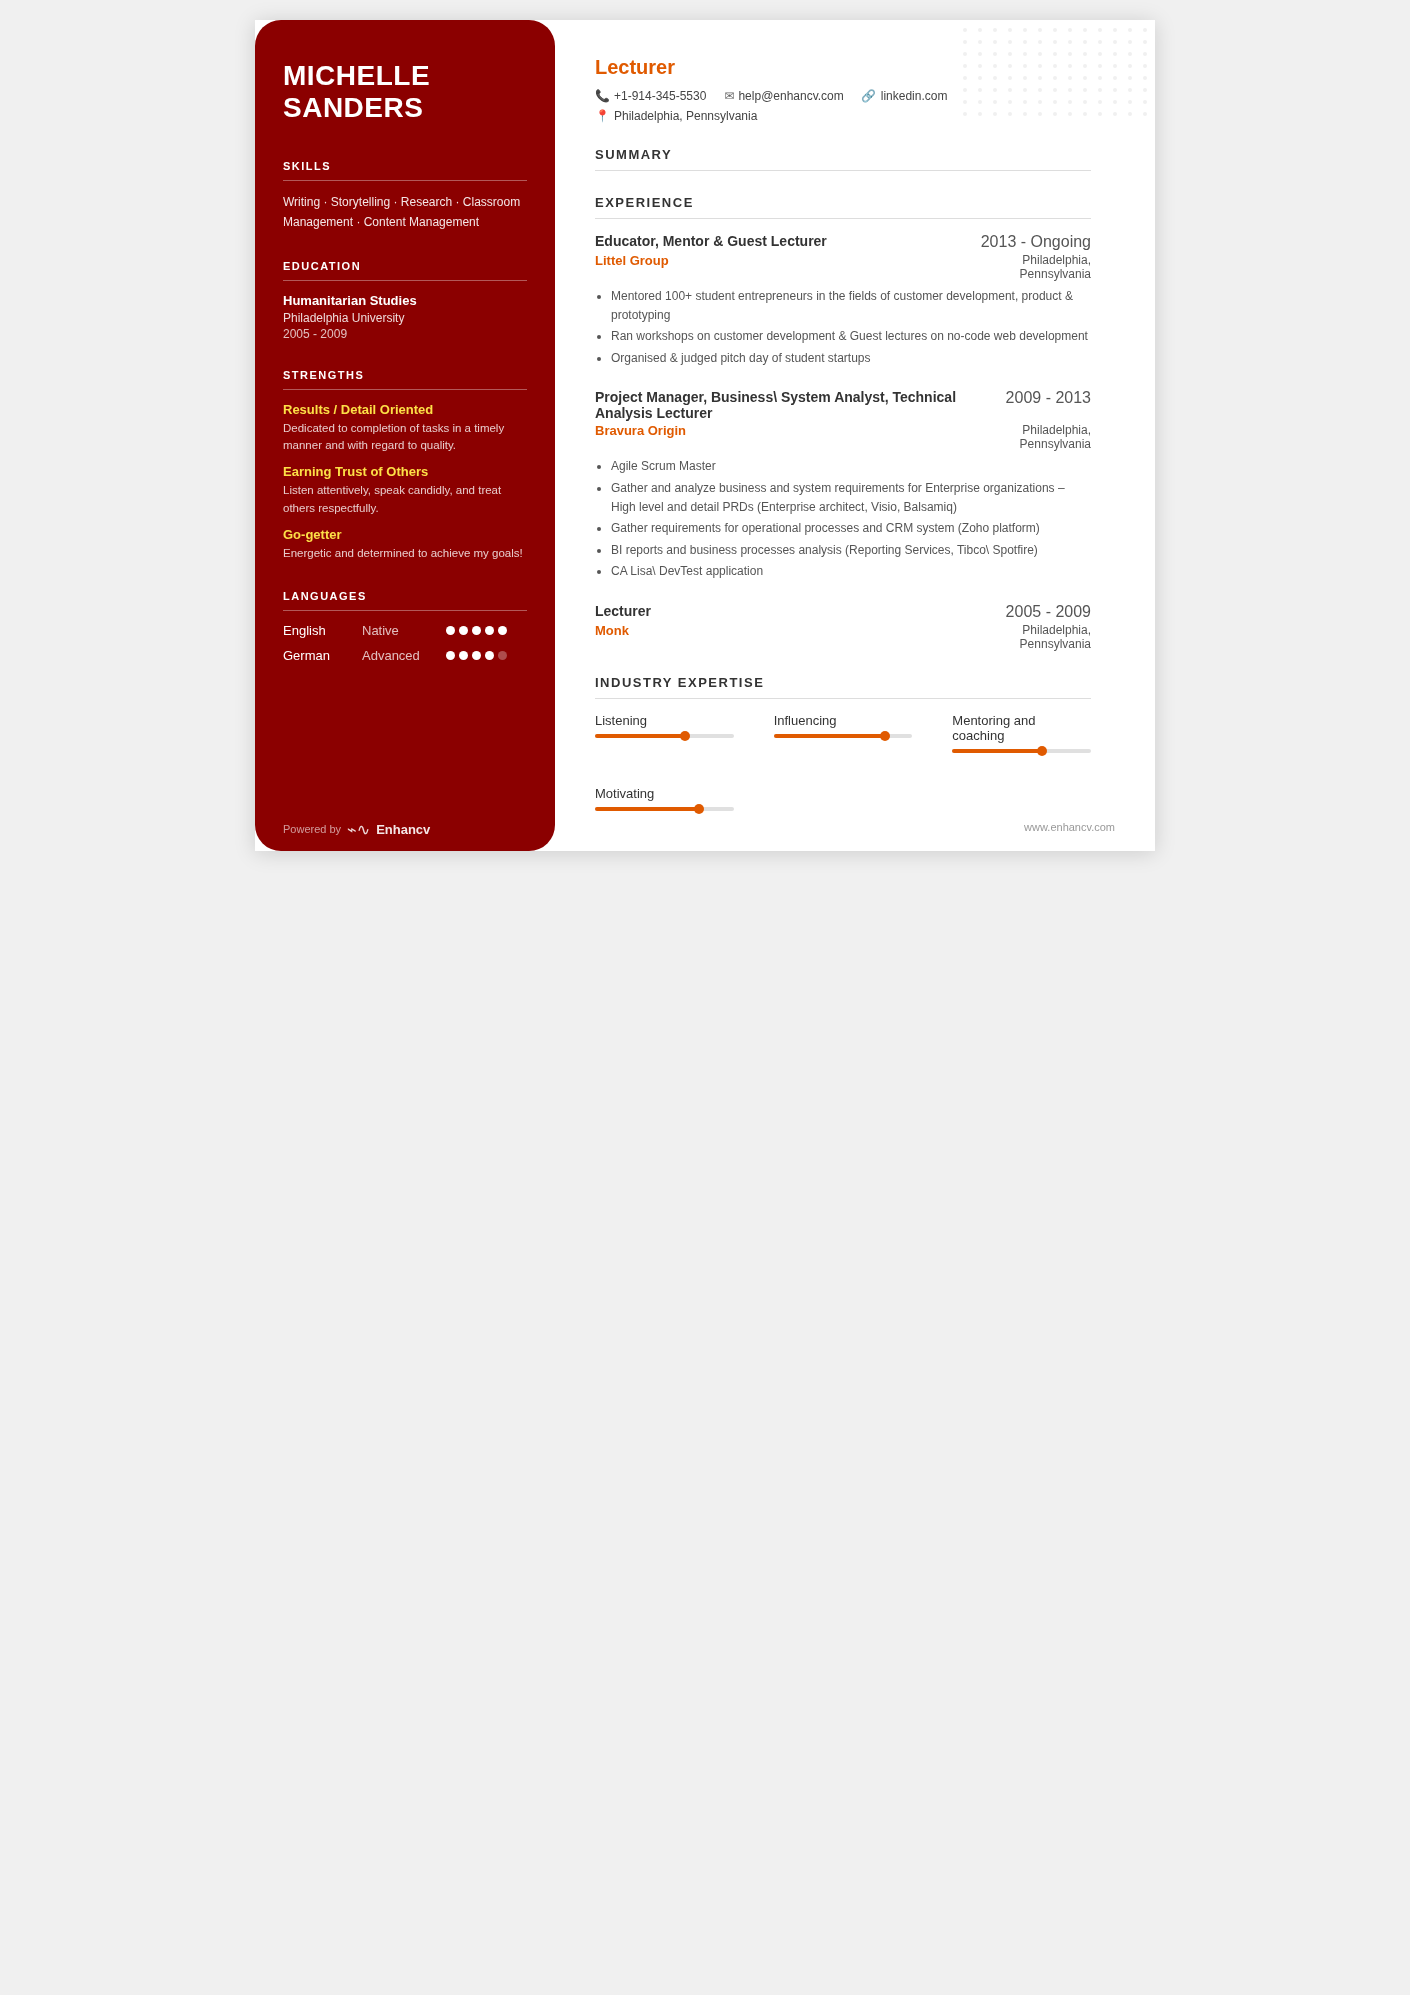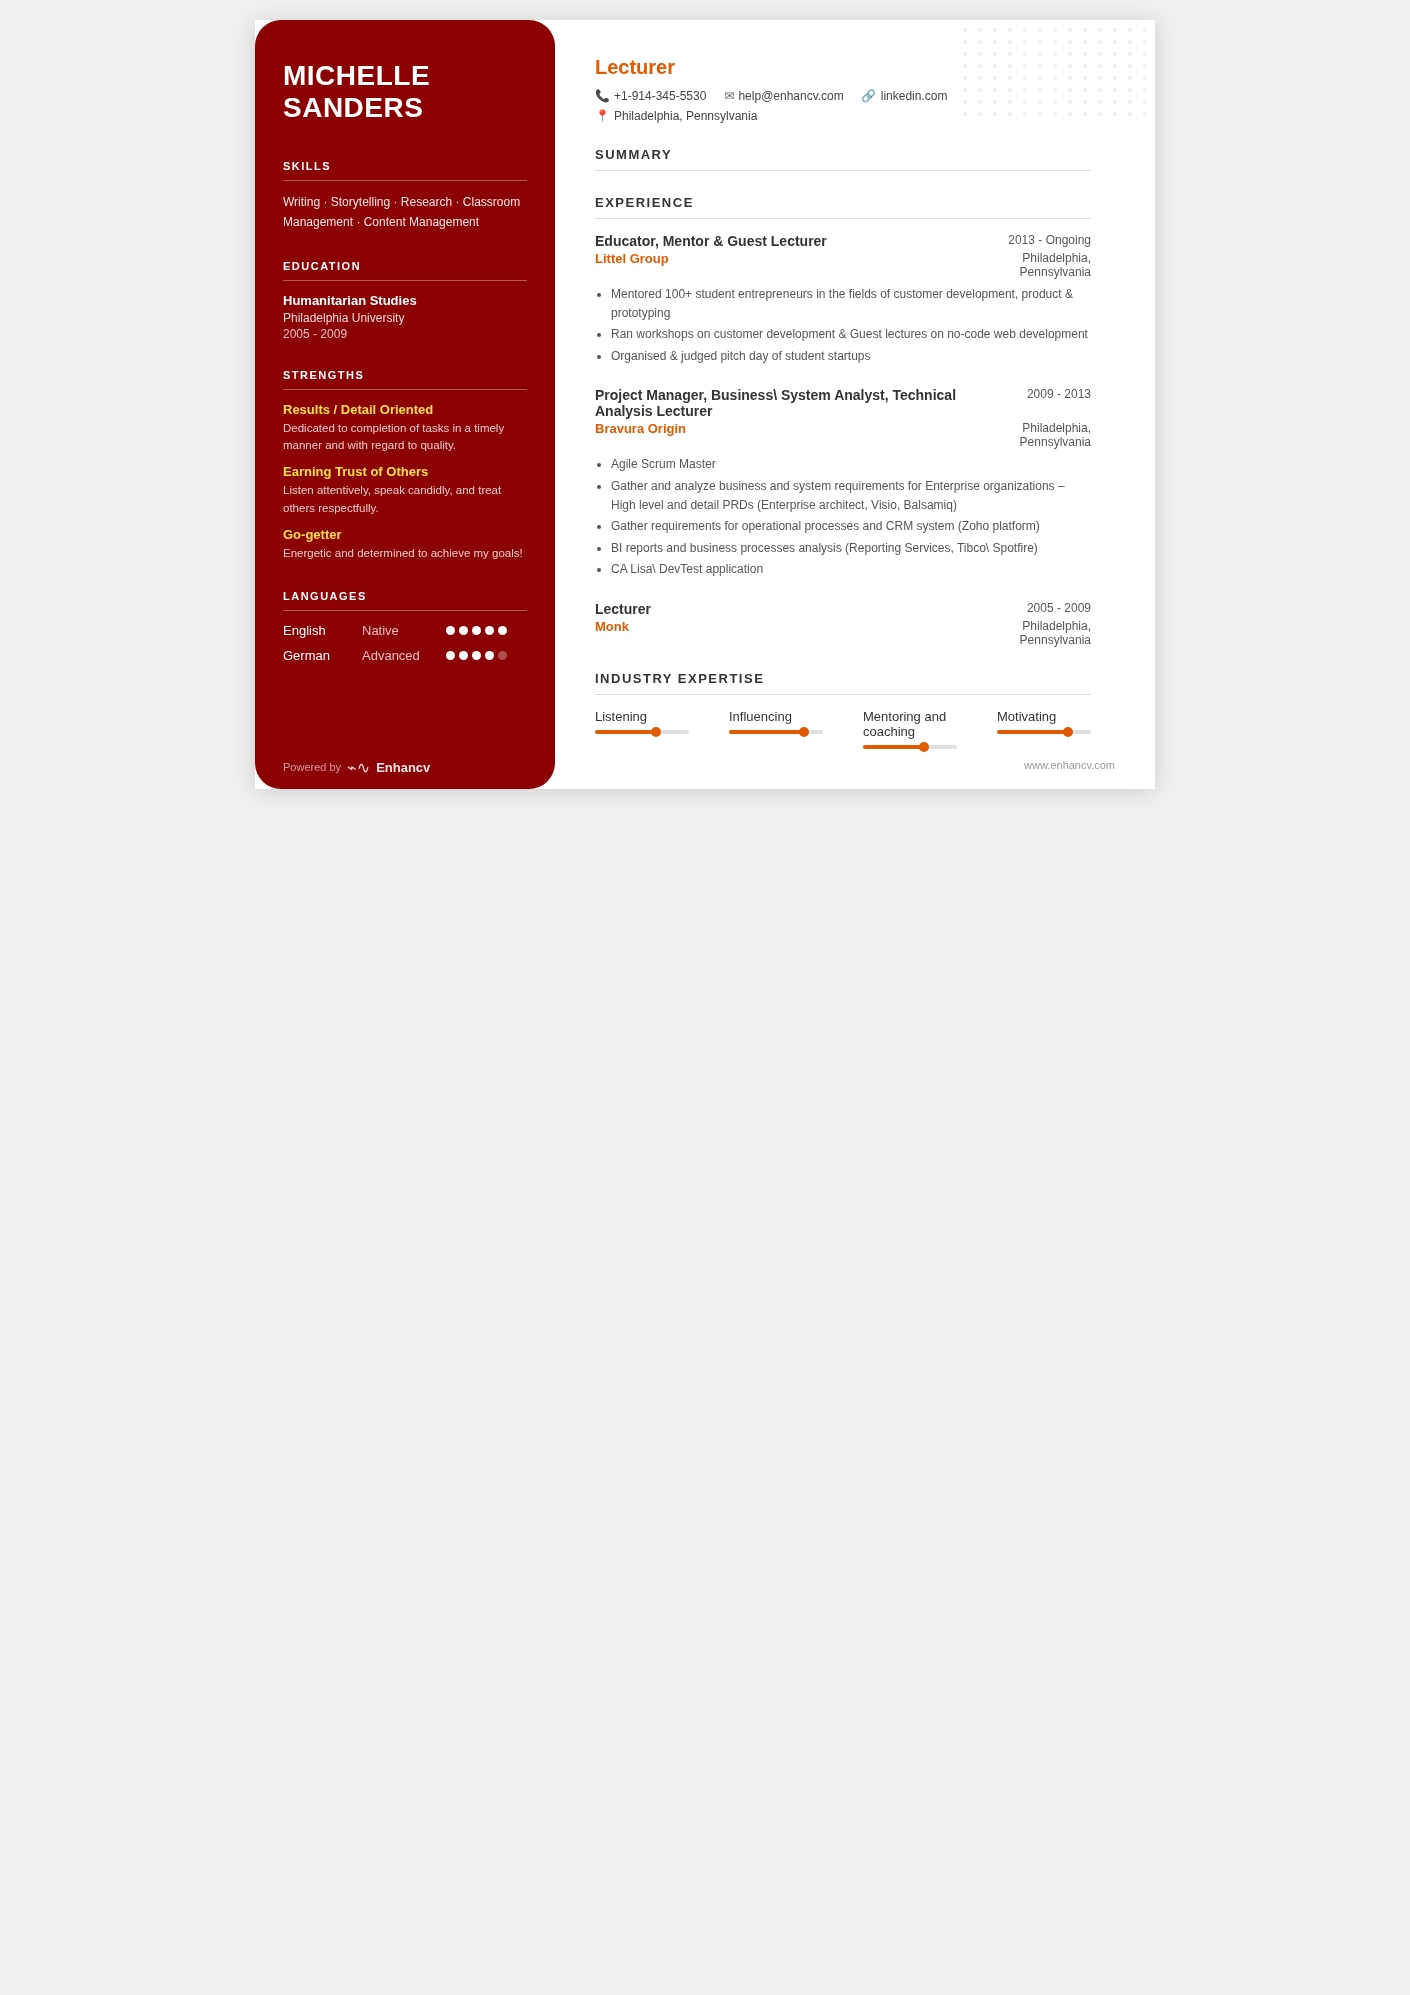--- a/index.html
+++ b/index.html
@@ -196,21 +196,21 @@
       align-items: flex-start;
       margin-bottom: 2px;
     }
     .exp-title {
       font-size: 14px;
       font-weight: 600;
       color: #333;
       flex: 1;
     }
     .exp-dates {
-      font-size: 12px;
+      font-size: 16px;
       color: #555;
       white-space: nowrap;
       margin-left: 24px;
     }
     .exp-company-row {
       display: flex;
       justify-content: space-between;
       margin-bottom: 6px;
     }
     .exp-company {
@@ -228,21 +228,21 @@
     }
     .exp-bullets li {
       font-size: 12px;
       color: #555;
       line-height: 1.55;
       margin-bottom: 3px;
     }
     
     .expertise-grid {
       display: grid;
-      grid-template-columns: 1fr 1fr 1fr 1fr;
+      grid-template-columns: 1fr 1fr 1fr;
       gap: 33px 40px;
       margin-top: 7px;
     }
     .expertise-item {}
     .expertise-label {
       font-size: 13px;
       color: #333;
       margin-bottom: 6px;
     }
     .expertise-bar-bg {

